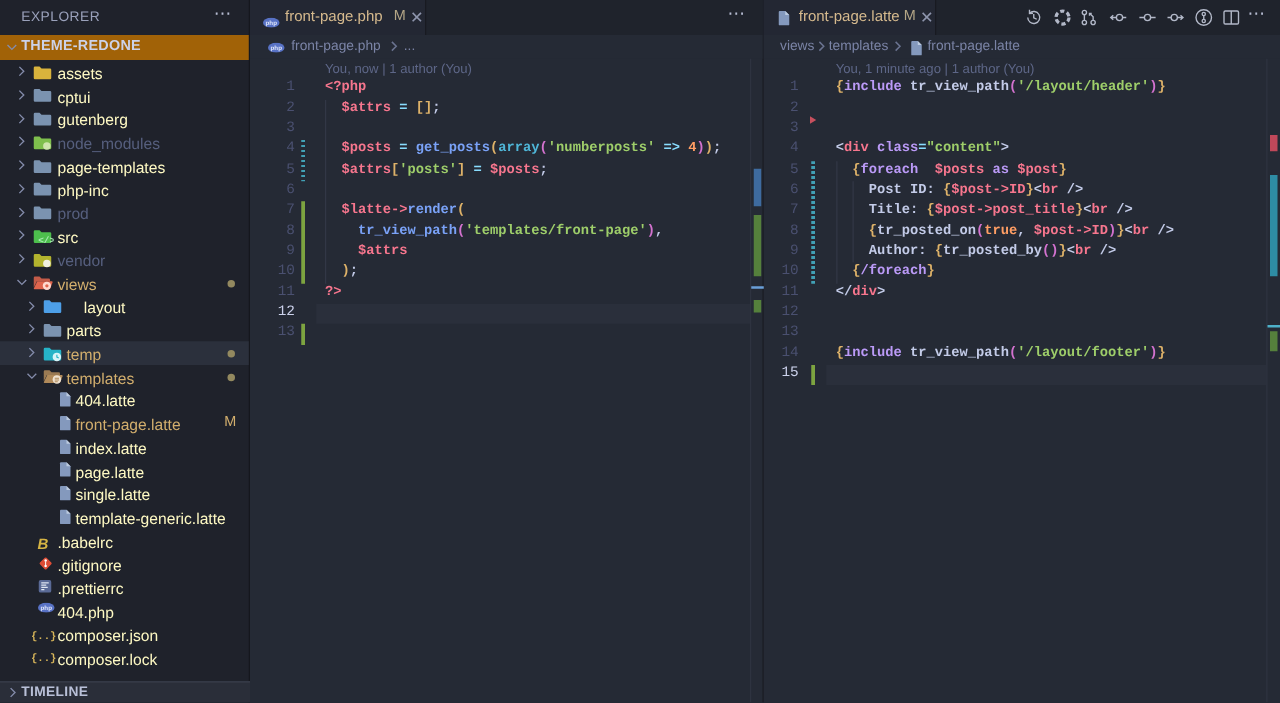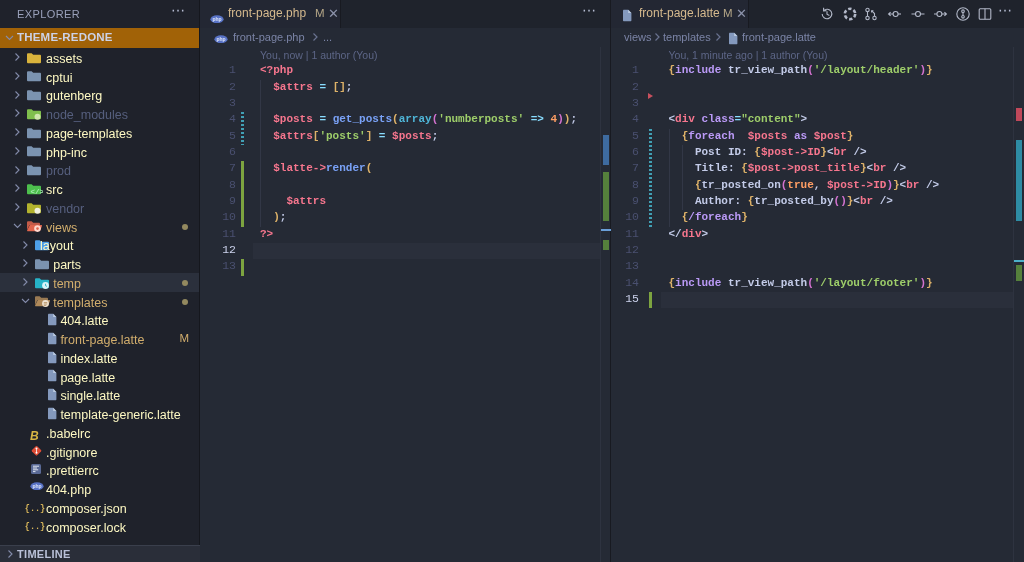--- a/index.html
+++ b/index.html
@@ -229,21 +229,21 @@
         <span class="chev" style="left:20px">
           <svg width="10" height="12" viewBox="0 0 10 12">
             <path d="M3.5 2.5 L7 6 L3.5 9.5" stroke="#848cab" stroke-width="1.1" fill="none"></path>
           </svg>
         </span>
         <span class="ticon" style="left:34px">
           <svg width="17" height="14" viewBox="0 0 17 14">
             <path d="M1 3.2 Q1 2.2 2 2.2 L5.6 2.2 L7.2 3.8 L14 3.8 Q15 3.8 15 4.8 L15 11.3 Q15 12.3 14 12.3 L2 12.3 Q1 12.3 1 11.3 Z" fill="#4d9fe8"></path>
           </svg>
         </span>
-        <span class="tlabel t" style="left:40px">layout</span>
+        <span class="tlabel t" style="left:67px">layout</span>
       </div>
 <div class="trow" style="top:254.25px">
         <span class="chev" style="left:20px">
           <svg width="10" height="12" viewBox="0 0 10 12">
             <path d="M3.5 2.5 L7 6 L3.5 9.5" stroke="#848cab" stroke-width="1.1" fill="none"></path>
           </svg>
         </span>
         <span class="ticon" style="left:34px">
           <svg width="17" height="14" viewBox="0 0 17 14">
             <path d="M1 3.2 Q1 2.2 2 2.2 L5.6 2.2 L7.2 3.8 L14 3.8 Q15 3.8 15 4.8 L15 11.3 Q15 12.3 14 12.3 L2 12.3 Q1 12.3 1 11.3 Z" fill="#7b93b0"></path>
@@ -431,20 +431,21 @@
 <pre class="cl" style="left:60px;top:79.67px">  <i class="r">$attrs</i> <i class="op">=</i> <i class="go">[]</i><i class="p">;</i></pre>
 <div class="num" style="top:96.00px;width:36px">3</div>
 <div class="num" style="top:112.33px;width:36px">4</div>
 <pre class="cl" style="left:60px;top:112.33px">  <i class="r">$posts</i> <i class="op">=</i> <i class="b">get_posts</i><i class="go">(</i><i class="cy">array</i><i class="orc">(</i><i class="g">'numberposts'</i> <i class="op">=&gt;</i> <i class="o">4</i><i class="orc">)</i><i class="go">)</i><i class="p">;</i></pre>
 <div class="num" style="top:128.66px;width:36px">5</div>
 <pre class="cl" style="left:60px;top:128.66px">  <i class="r">$attrs</i><i class="go">[</i><i class="g">'posts'</i><i class="go">]</i> <i class="op">=</i> <i class="r">$posts</i><i class="p">;</i></pre>
 <div class="num" style="top:145.00px;width:36px">6</div>
 <div class="num" style="top:161.33px;width:36px">7</div>
 <pre class="cl" style="left:60px;top:161.33px">  <i class="r">$latte</i><i class="r">-&gt;</i><i class="b">render</i><i class="go">(</i></pre>
 <div class="num" style="top:177.66px;width:36px">8</div>
+<pre class="cl" style="left:60px;top:177.66px">    <i class="b">tr_view_path</i><i class="orc">(</i><i class="g">'templates/front-page'</i><i class="orc">)</i><i class="p">,</i></pre>
 <div class="num" style="top:194.00px;width:36px">9</div>
 <pre class="cl" style="left:60px;top:194.00px">    <i class="r">$attrs</i></pre>
 <div class="num" style="top:210.33px;width:36px">10</div>
 <pre class="cl" style="left:60px;top:210.33px">  <i class="go">)</i><i class="p">;</i></pre>
 <div class="num" style="top:226.66px;width:36px">11</div>
 <pre class="cl" style="left:60px;top:226.66px"><i class="r">?&gt;</i></pre>
 <div class="num act" style="top:243.00px;width:36px">12</div>
 <div class="num" style="top:259.33px;width:36px">13</div>
 <div class="gm mod" style="left:41px;top:112.33px;height:32.67px"></div>
 <div class="gm add" style="left:41px;top:161.33px;height:65.33px"></div>

